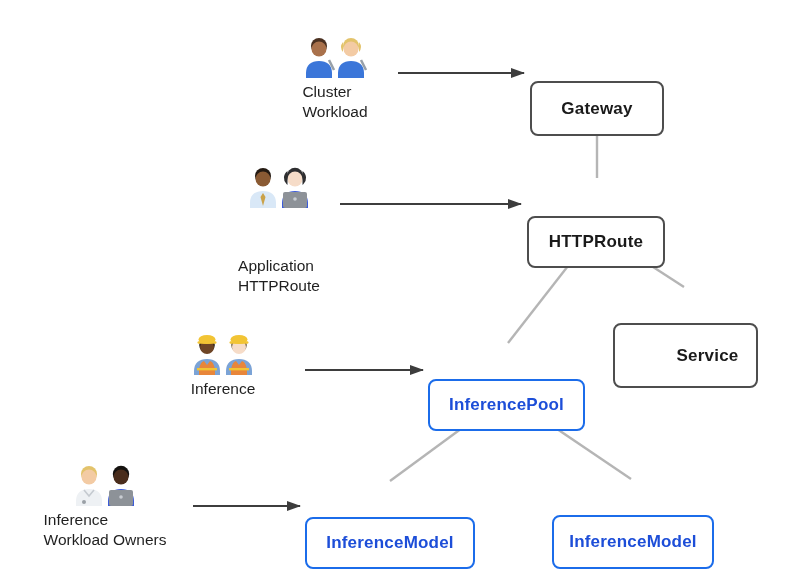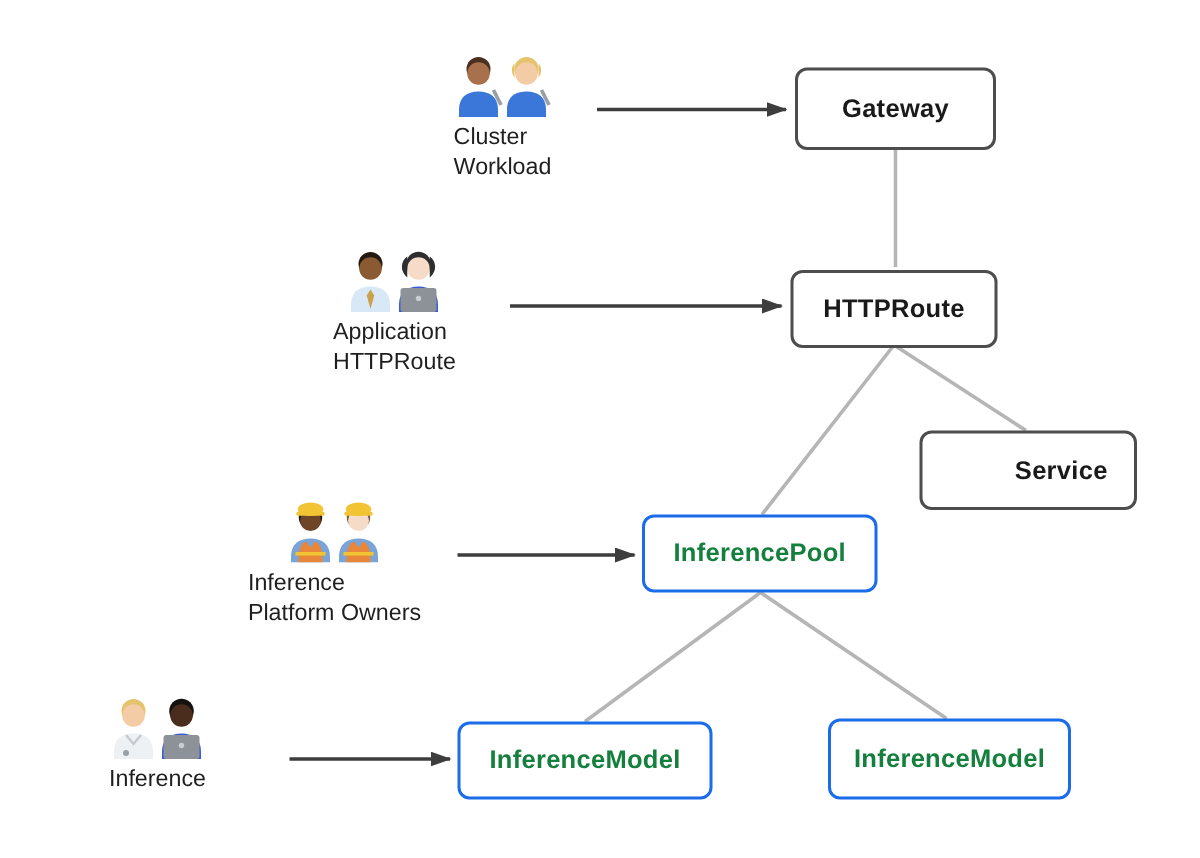--- a/index.html
+++ b/index.html
@@ -20,28 +20,29 @@
     position: absolute;
     display: flex;
     align-items: center;
     justify-content: center;
     background: #ffffff;
     border-radius: 8px;
     font-weight: bold;
     font-size: 17px;
     letter-spacing: 0.2px;
     box-sizing: border-box;
+    margin-top: 36px;
   }
   .node.standard {
     border: 2.5px solid #4d4d4d;
     color: #1a1a1a;
   }
   .node.extension {
     border: 2px solid #1b6cea;
-    color: #15803d;
+    color: #1d4ed8;
     text-align: right;
   }
   .persona {
     position: absolute;
     width: 150px;
     display: flex;
     flex-direction: column;
     align-items: center;
   }
   .persona .duo { display: block; }
@@ -78,21 +79,21 @@
   </svg>
 
   <div class="node standard" style="left:530px; top:45px; width:134px; height:55px;">
     <span>Gateway</span>
   </div>
 
   <div class="node standard" style="left:527px; top:180px; width:138px; height:52px;">
     <span>HTTPRoute</span>
   </div>
 
-  <div class="node standard" style="left:613px; top:287px; width:145px; height:53px;padding-left:44px;">
+  <div class="node standard" style="left:613px; top:287px; width:145px; height:65px;padding-left:44px;">
     <span>Service</span>
   </div>
 
   <div class="node extension" style="left:428px; top:343px; width:157px; height:52px;">
     <span>InferencePool</span>
   </div>
 
   <div class="node extension" style="left:305px; top:481px; width:170px; height:52px;">
     <span>InferenceModel</span>
   </div>
@@ -115,21 +116,21 @@
       <path d="M61,16 a8,8 0 0 0 0,-10 v12 z" fill="#e3c36b"></path>
       <path d="M40,42 v-5 c0,-8 5,-12 13,-12 c8,0 13,4 13,12 v5 z" fill="#3b76d9"></path>
       <line x1="63" y1="24" x2="68" y2="34" stroke="#98a0a8" stroke-width="2.5"></line>
     </svg>
     <div class="plabel">
       <div>Cluster</div>
       <div>Workload</div>
     </div>
   </div>
 
-  <div class="persona" style="left:188px; top:166px;">
+  <div class="persona" style="left:204px; top:166px;gap:44px;">
     <svg class="duo" width="74" height="42" viewBox="0 0 74 42">
 
       <circle cx="21" cy="10" r="8" fill="#241a12"></circle>
       <circle cx="21" cy="13" r="7.5" fill="#8a5a33"></circle>
       <path d="M8,42 v-5 c0,-8 5,-12 13,-12 c8,0 13,4 13,12 v5 z" fill="#d9e8f7"></path>
       <polygon points="21,27 23.5,31 21,40 18.5,31" fill="#caa24a"></polygon>
 
       <circle cx="53" cy="10" r="8.2" fill="#2e2e30"></circle>
       <circle cx="53" cy="13" r="7.5" fill="#f6dcc8"></circle>
       <path d="M44.5,18 a8.5,8.5 0 0 1 1,-13 v14 z" fill="#2e2e30"></path>
@@ -158,37 +159,37 @@
       <circle cx="53" cy="12" r="7.8" fill="#6b5a3e"></circle>
       <circle cx="53" cy="14" r="7" fill="#f6dcc8"></circle>
       <ellipse cx="53" cy="6.5" rx="8.5" ry="4.5" fill="#f2c434"></ellipse>
       <rect x="43.5" y="8.2" width="19" height="2.6" rx="1.3" fill="#f2c434"></rect>
       <path d="M40,42 v-4 c0,-8 5,-12 13,-12 c8,0 13,4 13,12 v4 z" fill="#7ba3d6"></path>
       <path d="M45,42 v-3 c0,-6 2,-10 5,-11 l3,4 3,-4 c3,1 5,5 5,11 v3 z" fill="#e8863a"></path>
       <rect x="43" y="35" width="20" height="2.4" fill="#f2c434"></rect>
     </svg>
     <div class="plabel">
       <div>Inference</div>
-      <div>Platform Owners</div>
     </div>
   </div>
 
   <div class="persona" style="left:30px; top:464px;">
     <svg class="duo" width="74" height="42" viewBox="0 0 74 42">
 
       <circle cx="21" cy="10" r="8" fill="#e3c36b"></circle>
       <circle cx="21" cy="13" r="7.5" fill="#f3cba4"></circle>
       <path d="M8,42 v-5 c0,-8 5,-12 13,-12 c8,0 13,4 13,12 v5 z" fill="#eef1f4"></path>
       <path d="M16,26 l5,6 5,-6" fill="none" stroke="#c5cad0" stroke-width="1.6"></path>
       <circle cx="16" cy="38" r="2" fill="#9aa0a6"></circle>
 
       <circle cx="53" cy="10" r="8.2" fill="#151210"></circle>
       <circle cx="53" cy="13" r="7.5" fill="#4a2d1c"></circle>
       <path d="M40,42 v-5 c0,-8 5,-12 13,-12 c8,0 13,4 13,12 v5 z" fill="#3b5bd9"></path>
       <rect x="41" y="26" width="24" height="16" rx="2" fill="#8d9298"></rect>
       <circle cx="53" cy="33" r="1.8" fill="#c9cdd2"></circle>
     </svg>
     <div class="plabel">
       <div>Inference</div>
+      <div>Workload Owners</div>
     </div>
   </div>
 
 </div>
 
 </body></html>

